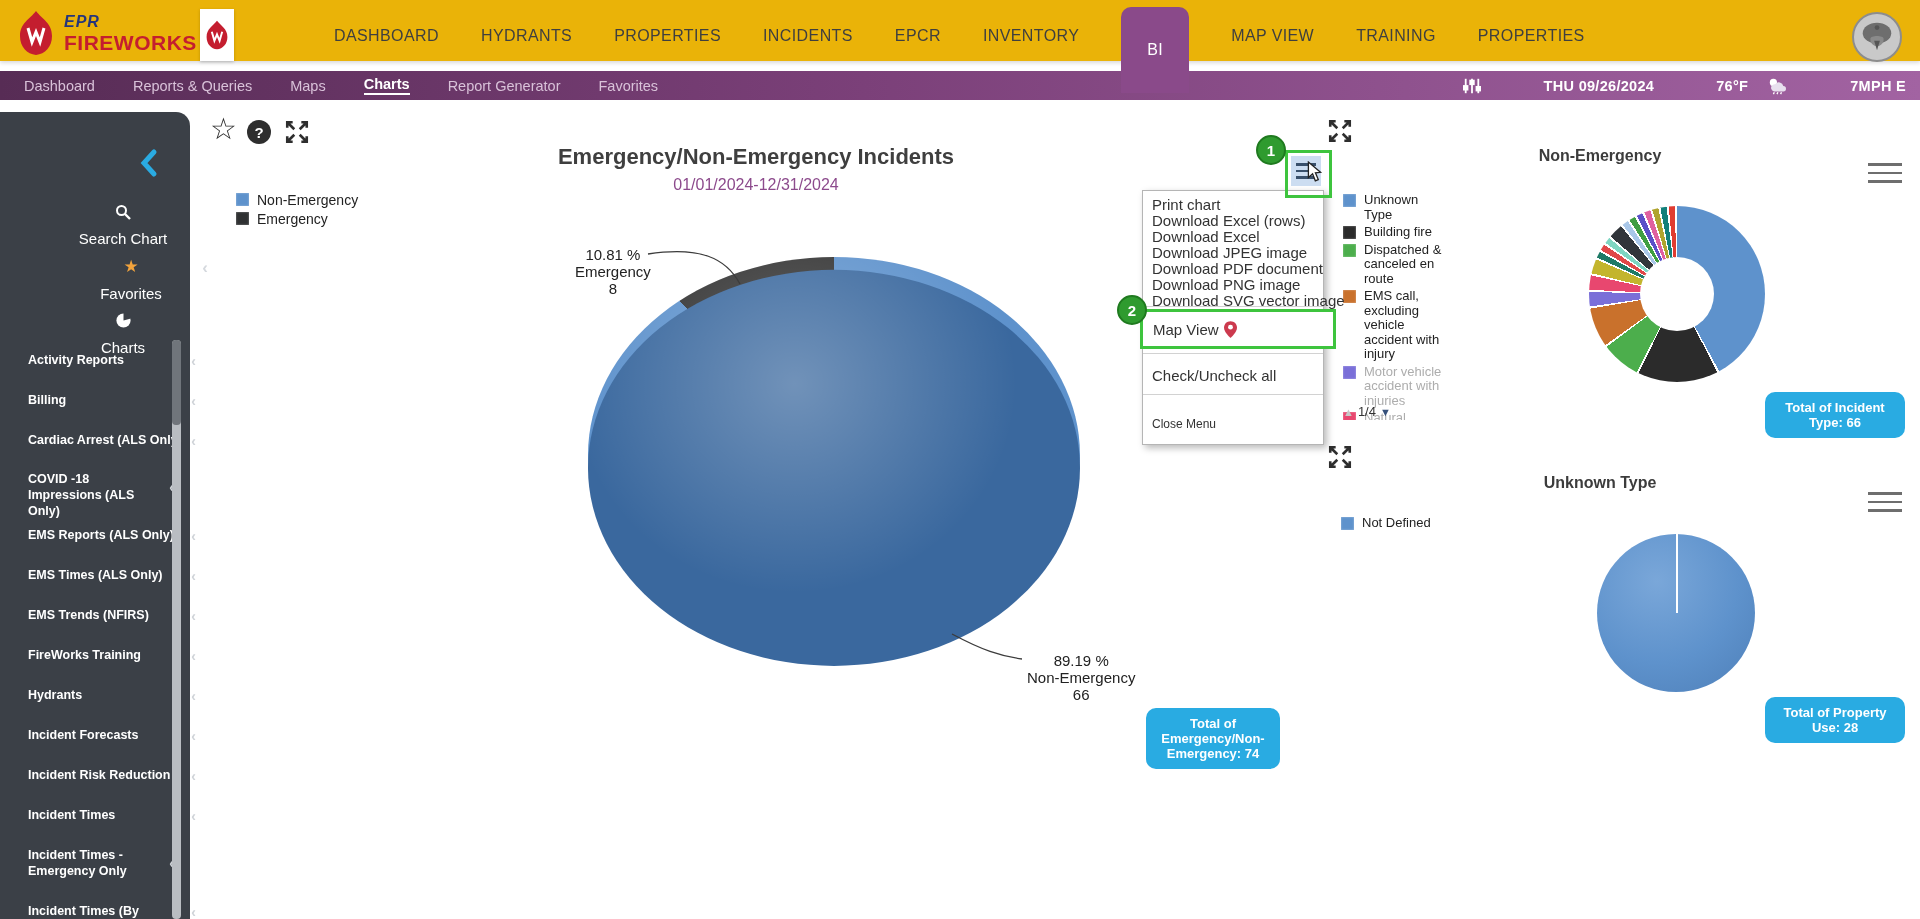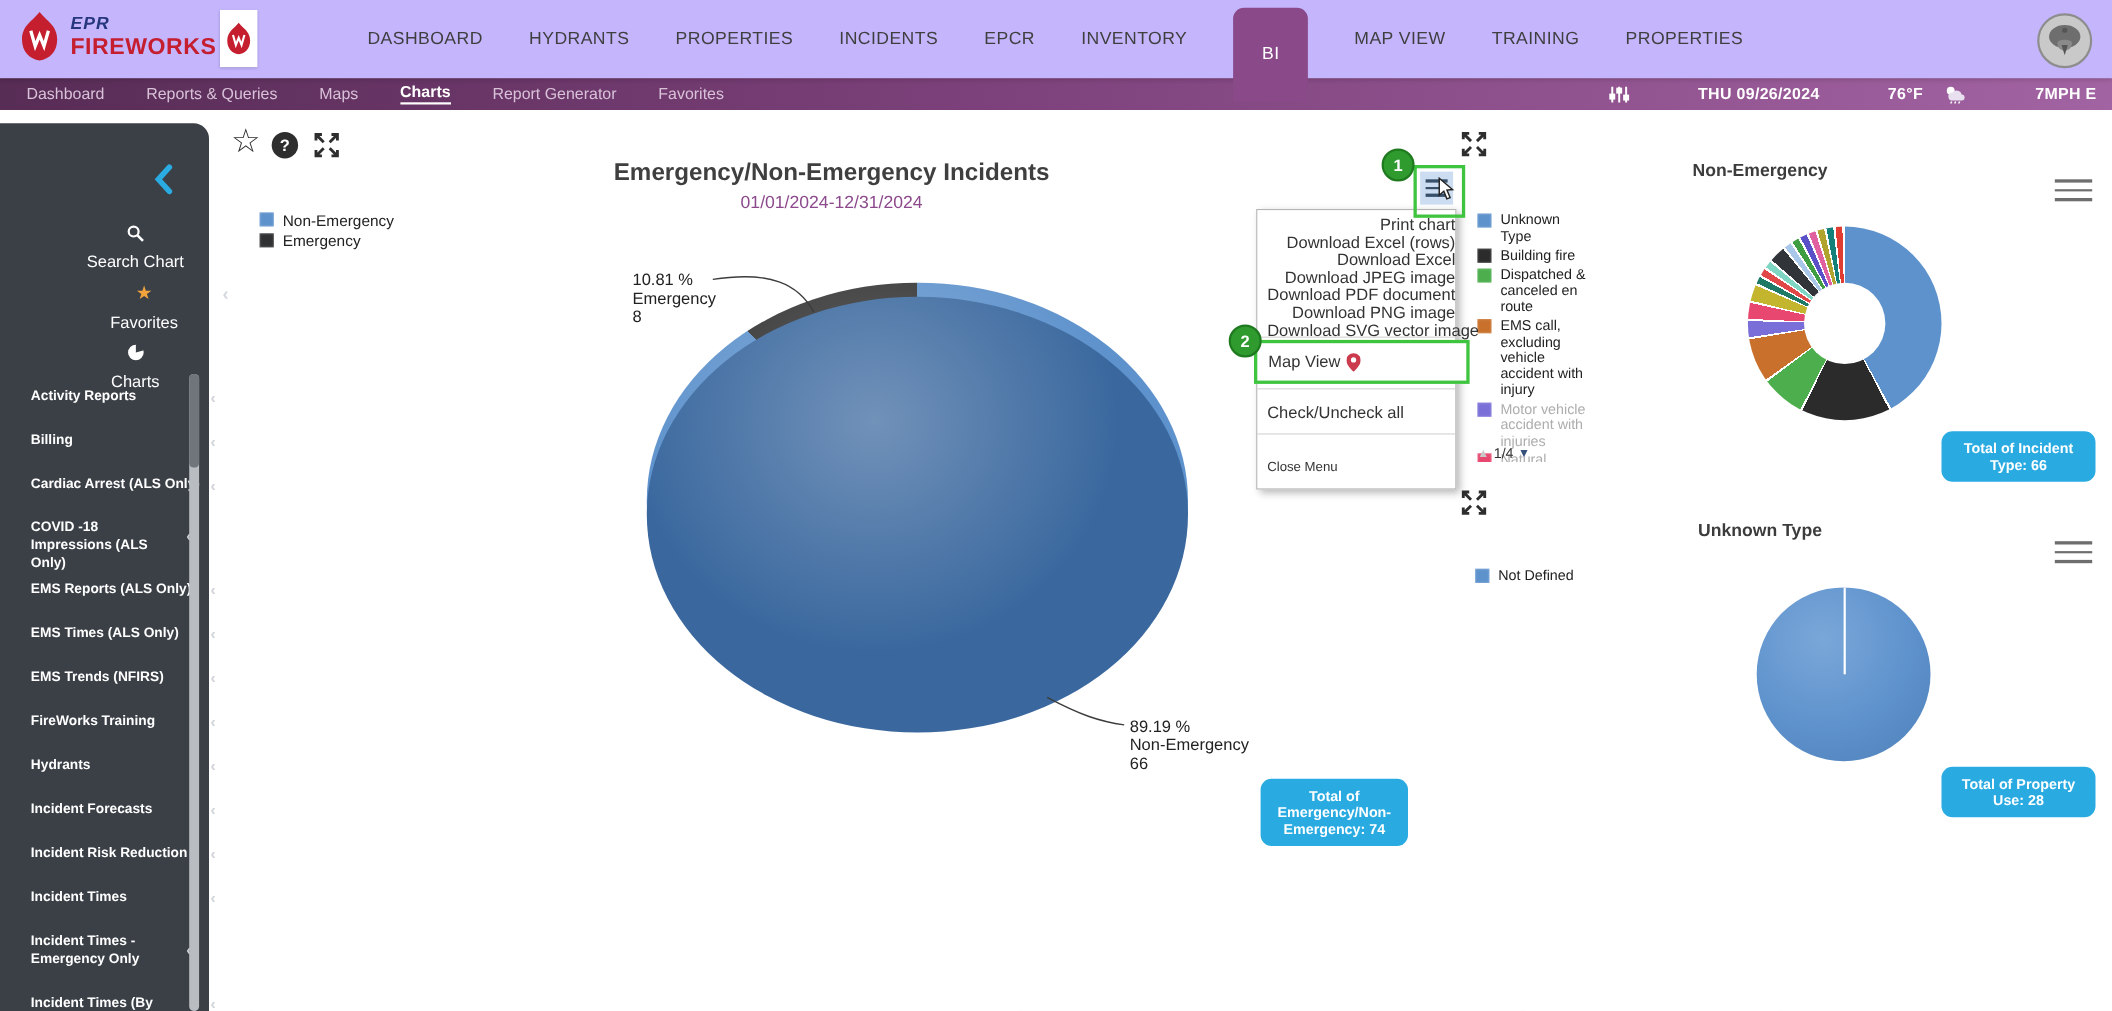--- a/index.html
+++ b/index.html
@@ -1,18 +1,18 @@
 <!DOCTYPE html>
 <html><head>
 <meta charset="utf-8">
 <style>
   html,body{margin:0;padding:0;background:#e9e9e9;font-family:"Liberation Sans","DejaVu Sans",sans-serif;}
   #screen{position:relative;width:1920px;height:919px;background:#ffffff;overflow:hidden;}
   
-  .topbar{position:absolute;left:0;top:0;width:1920px;height:71px;background:#c4b5fd;box-shadow:0 2px 4px rgba(0,0,0,.15);z-index:20;}
+  .topbar{position:absolute;left:0;top:0;width:1920px;height:61px;background:#eab308;box-shadow:0 2px 4px rgba(0,0,0,.15);z-index:20;}
   .logo{position:absolute;left:16px;top:10px;display:flex;align-items:center;gap:8px;cursor:pointer;}
   .logo-text{line-height:1;}
   .logo-epr{font-style:italic;font-weight:bold;color:#25367c;font-size:16px;letter-spacing:1px;}
   .logo-fw{font-weight:bold;color:#c41e2f;font-size:21px;letter-spacing:.5px;margin-top:2px;}
   .logo-tile{position:absolute;left:200px;top:9px;width:34px;height:52px;background:#ffffff;display:flex;align-items:center;justify-content:center;box-shadow:0 1px 3px rgba(0,0,0,.2);}
   .topnav{position:absolute;left:334px;top:0;height:71px;display:flex;align-items:center;gap:42px;}
   .nav-item{font-size:16px;color:#3f3f3f;letter-spacing:.4px;cursor:pointer;white-space:nowrap;}
   .nav-item.active{background:#8a4a8a;color:#ffffff;height:86px;display:flex;align-items:center;padding:0 26px;border-radius:10px 10px 0 0;transform:translateY(14px);z-index:25;}
   .avatar{position:absolute;right:18px;top:12px;width:46px;height:46px;border-radius:50%;background:#c9c9c9;border:2px solid #8d8d8d;display:flex;align-items:center;justify-content:center;cursor:pointer;overflow:hidden;}
   
@@ -61,31 +61,31 @@
   .lg-row.clipped{height:9px;overflow:hidden;}
   #ut-legend{left:1341px;top:516px;}
   .lg-page{position:absolute;left:1343px;top:404px;font-size:13px;color:#333;display:flex;align-items:center;gap:4px;}
   .pg-up{color:#c8c8c8;font-size:11px;cursor:pointer;}
   .pg-dn{color:#35507a;font-size:11px;cursor:pointer;}
   
   .pie-main{position:absolute;left:588px;top:209px;width:492px;height:492px;border-radius:50%;transform:scaleY(.805);cursor:pointer;}
   .pie-main::before{content:"";position:absolute;inset:0;border-radius:50%;background:#3a689e;transform:translateY(16px);z-index:-1;}
   .pie-main::after{content:"";position:absolute;inset:0;border-radius:50%;background:radial-gradient(ellipse at 42% 32%,rgba(255,255,255,.28) 0%,rgba(255,255,255,0) 55%);}
   .connector-svg{position:absolute;left:0;top:0;width:1920px;height:919px;pointer-events:none;z-index:3;}
-  .slice-label{position:absolute;font-size:15px;color:#222222;line-height:17px;z-index:4;}
+  .slice-label{position:absolute;font-size:15px;color:#222222;line-height:17px;z-index:4;text-align:center;}
   .lab-em{left:575px;top:246px;}
   .lab-ne{left:1027px;top:652px;}
   
   .badge{position:absolute;background:#29abe2;color:#ffffff;font-size:13px;font-weight:bold;text-align:center;border-radius:10px;padding:8px 8px;line-height:15px;z-index:4;}
   .badge-main{left:1146px;top:708px;width:118px;}
   .badge-ne{left:1765px;top:392px;width:124px;}
   .badge-ut{left:1765px;top:697px;width:124px;}
   
   .ctx-menu{position:absolute;left:1142px;top:190px;width:180px;height:253px;background:#ffffff;border:1px solid #b5b5b5;box-shadow:3px 3px 7px rgba(0,0,0,.28);z-index:30;}
-  .menu-items{position:absolute;left:0;top:6px;width:100%;text-align:right;}
+  .menu-items{position:absolute;left:0;top:6px;width:100%;}
   .menu-item{font-size:15px;color:#333333;line-height:16px;padding-left:9px;cursor:pointer;white-space:nowrap;}
   .menu-hr{position:absolute;left:0;width:100%;height:1px;background:#d2d2d2;}
   .hr1{top:115px;} .hr2{top:162px;} .hr3{top:203px;}
   .mapview-box{position:absolute;left:-3px;top:118px;width:180px;height:34px;border:3px solid #3ec43e;background:#ffffff;display:flex;align-items:center;padding-left:10px;cursor:pointer;z-index:31;}
   .mapview-label{font-size:15px;color:#333333;}
   .menu-check{position:absolute;left:9px;top:176px;font-size:15px;color:#333333;cursor:pointer;}
   .menu-close{position:absolute;left:9px;top:226px;font-size:12px;color:#333333;cursor:pointer;}
   
   .step-circle{position:absolute;width:26px;height:26px;border-radius:50%;background:#2f9b2f;border:2px solid #1f7a1f;color:#ffffff;font-weight:bold;font-size:15px;display:flex;align-items:center;justify-content:center;z-index:40;}
   .step1{left:1256px;top:135px;}

